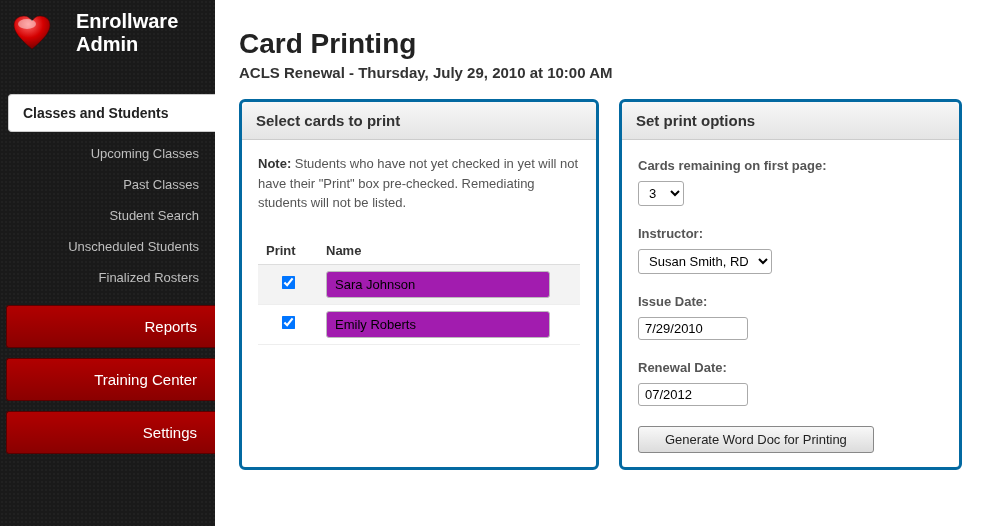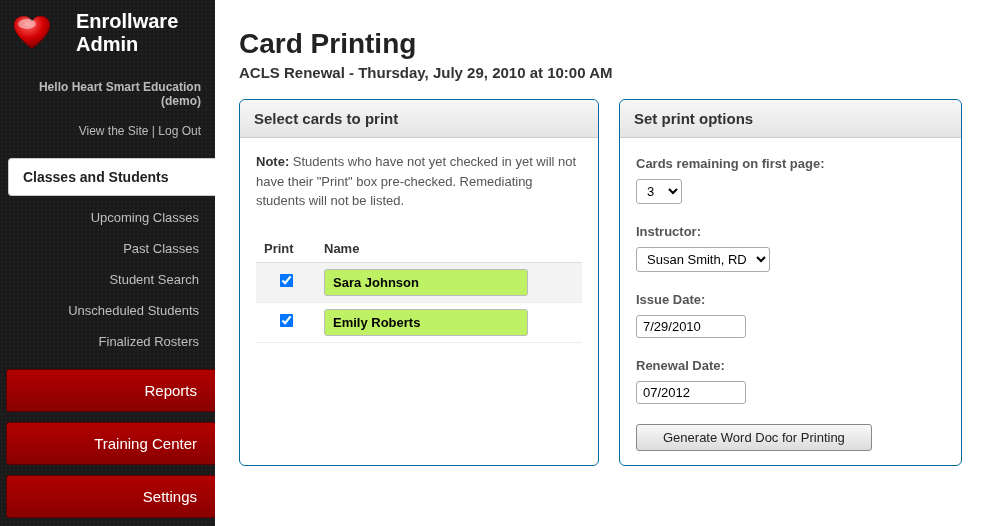--- a/index.html
+++ b/index.html
@@ -110,21 +110,21 @@
     font-size: 15px;
     font-weight: bold;
     color: #333;
     margin-bottom: 18px;
   }
   .panels {
     display: flex;
     gap: 20px;
   }
   .panel {
-    border: 1px solid #0369a1;
+    border: 3px solid #0369a1;
     border-radius: 6px;
     background: #fff;
     flex: 1;
     min-height: 280px;
   }
   .panel-left { flex: 0 0 360px; }
   .panel-header {
     background: linear-gradient(#f7f7f7, #e4e4e4);
     border-bottom: 1px solid #ccc;
     border-radius: 6px 6px 0 0;
@@ -156,27 +156,26 @@
     color: #333;
     font-size: 13px;
   }
   table.students td {
     padding: 6px 8px;
     border-bottom: 1px solid #eee;
     vertical-align: middle;
   }
   table.students tr.alt { background: #f3f3f3; }
   .txt {
-    width: 204px;
+    width: 224px;
     padding: 5px 8px;
     border: 1px solid #bbb;
     border-radius: 3px;
     font-size: 13px;
-    background: #bef264;
-    font-weight: bold;
+    background: #a21caf;
   }
   .chk { transform: scale(1.05); }
 
   .field-label {
     font-weight: bold;
     color: #555;
     font-size: 13px;
     margin-bottom: 8px;
     margin-top: 4px;
   }
@@ -219,26 +218,20 @@
           <path d="M20 34 C8 24 2 17 2 10 C2 4 7 1 12 1 C16 1 18 3 20 6 C22 3 24 1 28 1 C33 1 38 4 38 10 C38 17 32 24 20 34 Z" fill="url(#hg)" stroke="#4a0000" stroke-width="0.5"></path>
           <ellipse cx="15" cy="9" rx="9" ry="5" fill="rgba(255,255,255,0.45)"></ellipse>
         </svg>
       </span>
       <div class="title">
         <div>Enrollware</div>
         <div>Admin</div>
       </div>
     </div>
 
-    <div class="account">
-      <div>Hello Heart Smart Education (demo)</div>
-      <div class="links">
-        <a href="#">View the Site</a><span> | </span><a href="#">Log Out</a>
-      </div>
-    </div>
 
     <nav class="nav">
       <div class="nav-active">Classes and Students</div>
       <ul class="subnav">
         <li>Upcoming Classes</li>
         <li>Past Classes</li>
         <li>Student Search</li>
         <li>Unscheduled Students</li>
         <li>Finalized Rosters</li>
       </ul>

